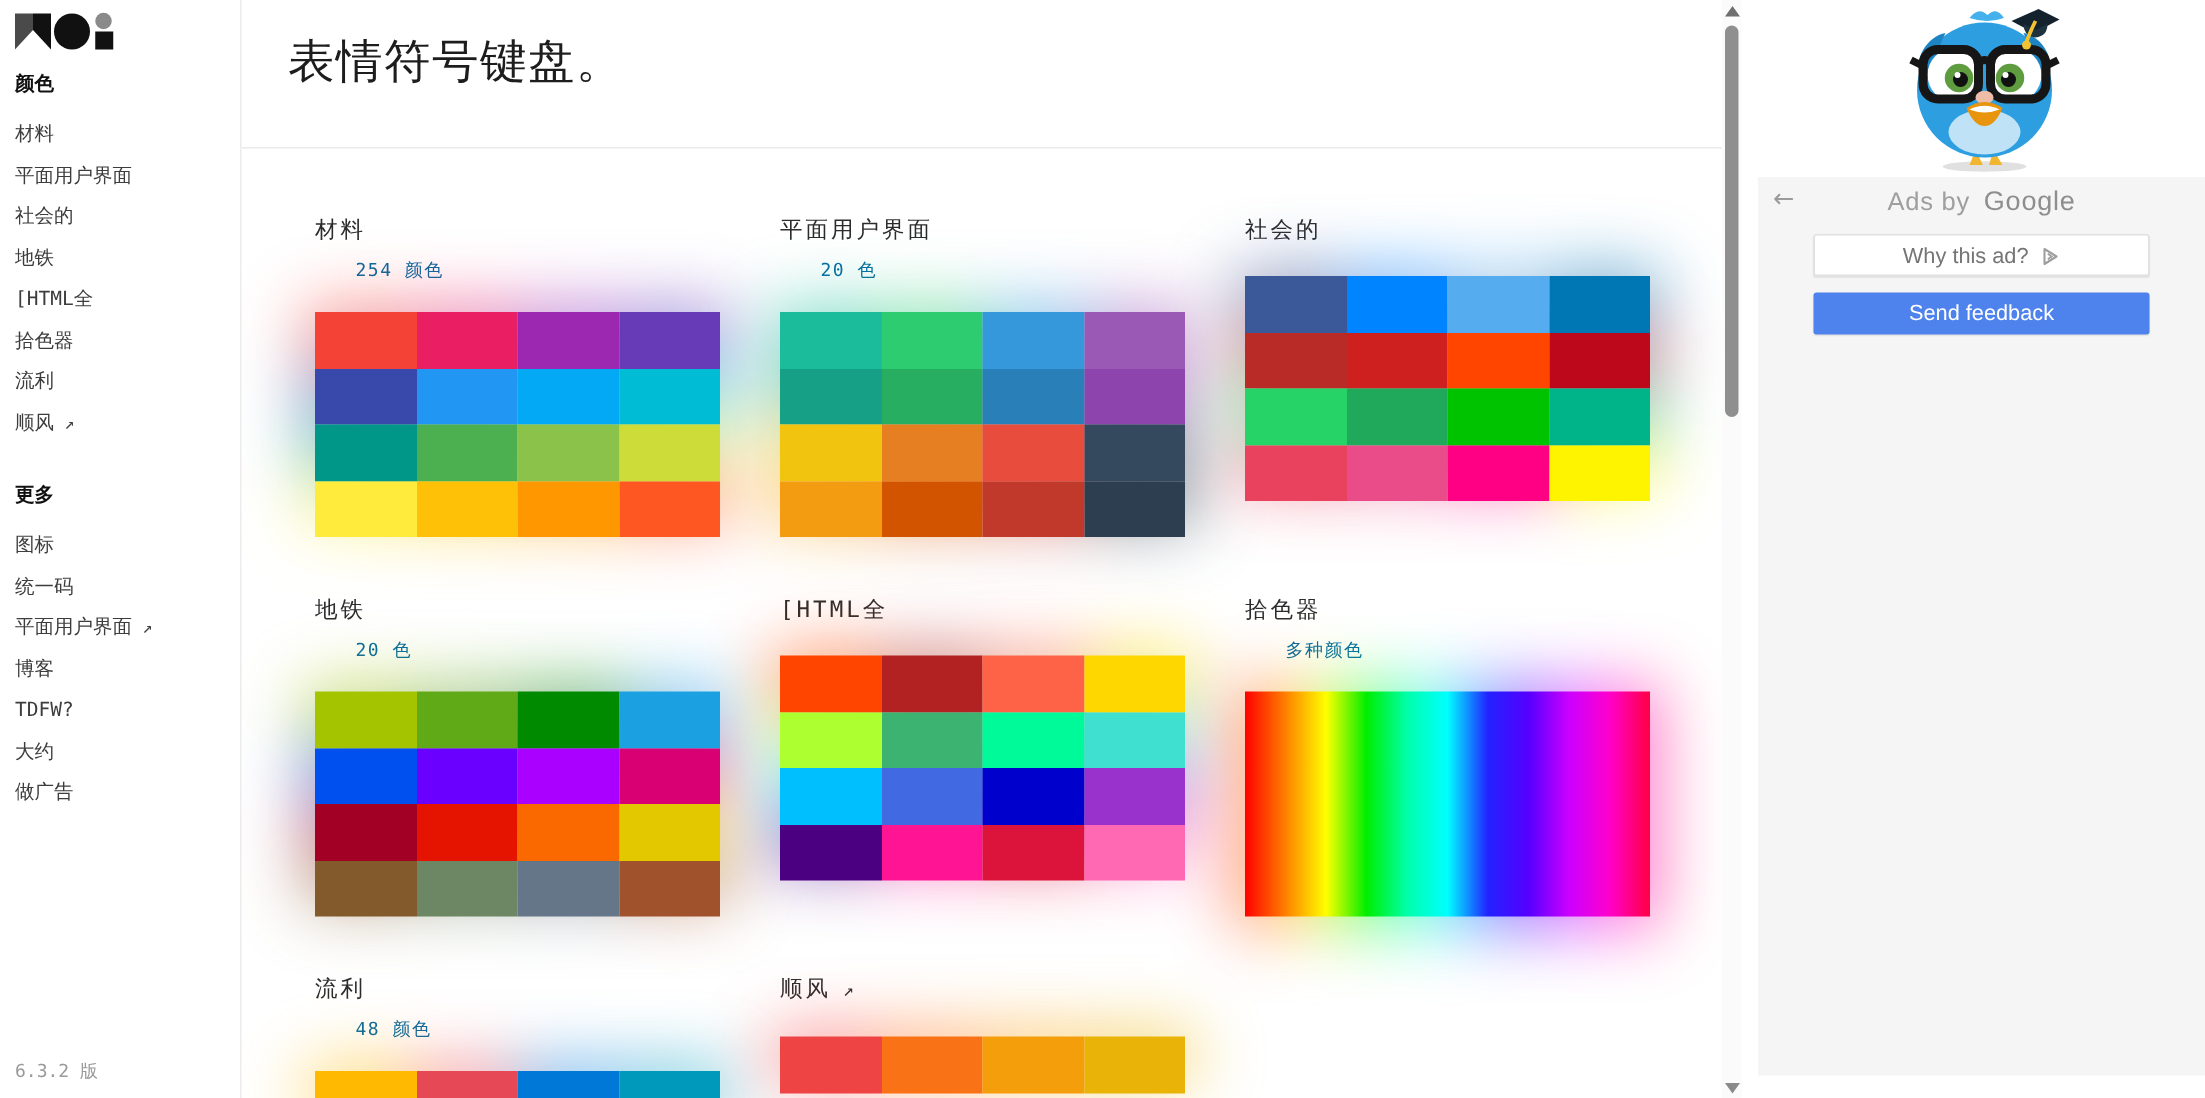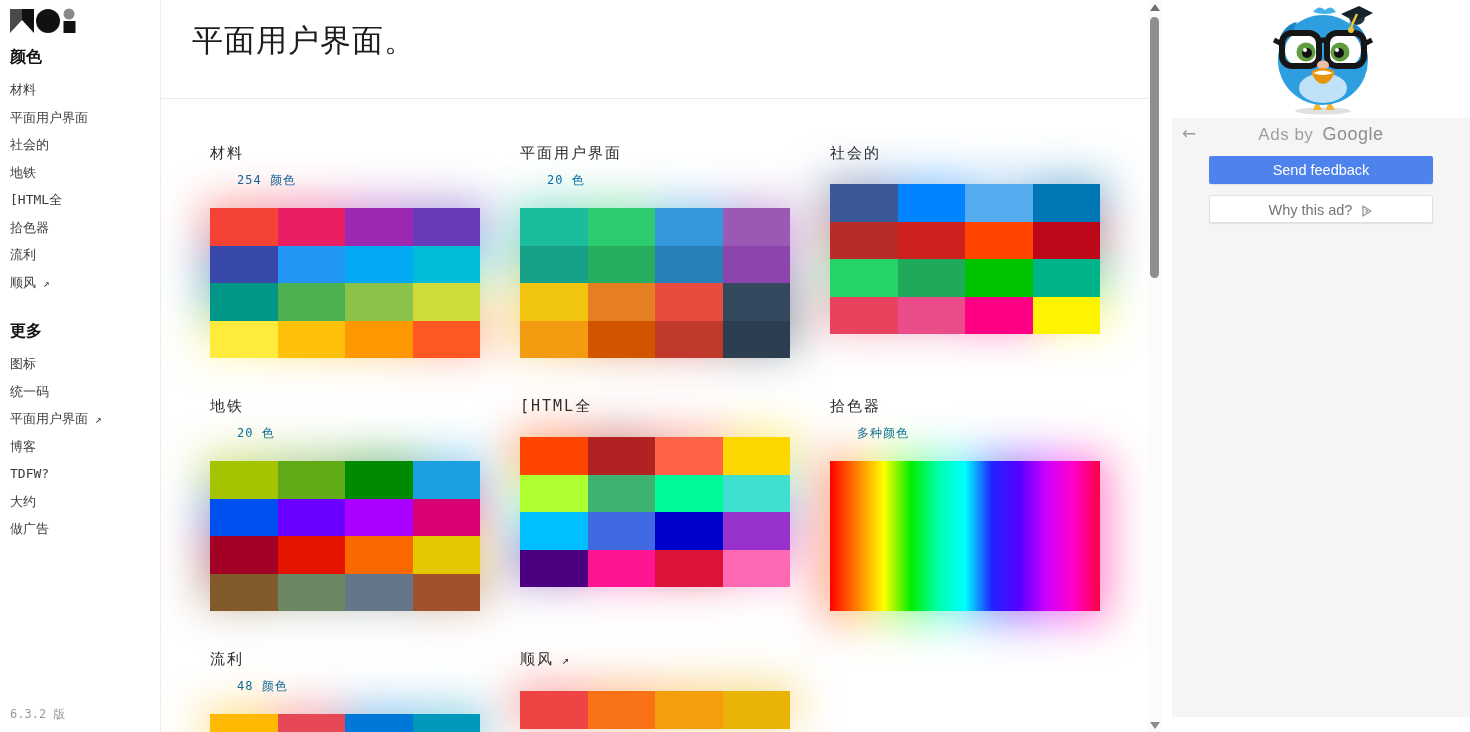--- a/index.html
+++ b/index.html
@@ -4,21 +4,21 @@
 <style>
   * { margin:0; padding:0; box-sizing:border-box; }
   html,body { width:1470px; height:732px; }
   body { font-family:"DejaVu Sans Mono", monospace; background:#fff; }
   #app { position:relative; width:1470px; height:732px; overflow:hidden; background:#fff; }
 
   
   .sidebar { position:absolute; left:0; top:0; width:160px; height:732px; background:#fff; z-index:5; }
   .logo { position:absolute; left:10px; top:8px; width:66px; height:26px; cursor:pointer; }
   .nav { position:absolute; left:10px; top:42px; width:150px; }
-  .nav-heading { font-size:16px; font-weight:bold; color:#111; line-height:30px; height:30px; margin-bottom:4px; }
+  .nav-heading { font-size:13px; font-weight:bold; color:#111; line-height:30px; height:30px; margin-bottom:4px; }
   .nav-section + .nav-section { margin-top:20px; }
   .nav-item { font-size:13px; color:#3d3d3d; height:27.5px; line-height:27.5px; cursor:pointer; white-space:nowrap; }
   .nav-item .ext { font-size:11px; color:#3d3d3d; margin-left:7px; }
   .version { position:absolute; left:10px; top:706px; font-size:12px; color:#9a9a9a; }
 
   
   .main { position:absolute; left:160px; top:0; width:988px; height:732px; border-left:1px solid #ececec; background:#fff; overflow:hidden; }
   .page-title { position:absolute; left:31px; top:20px; font-family:"DejaVu Serif","Liberation Serif",serif; font-size:31px; font-weight:400; color:#1d1d1d; letter-spacing:1px; }
   .title-divider { position:absolute; left:0; right:0; top:98px; height:1px; background:#eaeaea; }
   .cards { position:absolute; left:49px; top:142px; width:890px; display:grid; grid-template-columns:repeat(3,270px); column-gap:40px; row-gap:37px; }
@@ -84,21 +84,21 @@
           <div class="nav-item"><span>博客</span></div>
           <div class="nav-item"><span>TDFW?</span></div>
           <div class="nav-item"><span>大约</span></div>
           <div class="nav-item"><span>做广告</span></div>
         </div>
       </nav>
     <div class="version">6.3.2 版</div>
   </div>
 
   <div class="main">
-    <h1 class="page-title">平面用户界面。</h1>
+    <h1 class="page-title">表情符号键盘。</h1>
     <div class="title-divider"></div>
     <div class="cards" id="cards">
         <div class="card">
           <div class="p-name"><span>材料</span></div>
           <div class="p-count">254 颜色</div>
           <div class="swatch-wrap">
             <div class="sw-glow" style="grid-auto-rows: 37.5px;">
               <div style="background: rgb(244, 67, 54);"></div>
               <div style="background: rgb(233, 30, 99);"></div>
               <div style="background: rgb(156, 39, 176);"></div>
@@ -388,23 +388,23 @@
       <path d="M96 12 q-4 8 -6 14" stroke="#F2C230" stroke-width="2.5" fill="none"></path>
       <circle cx="90" cy="28" r="3" fill="#F2C230"></circle>
     </svg>
 
     <div class="ad-panel">
       <span class="ad-back">←</span>
       <div class="ad-attrib">
         <span>Ads by</span>
         <span class="brand">Google</span>
       </div>
-      <div class="ad-btn primary" id="send-feedback-btn" style="background: rgb(78, 130, 236);">Send feedback</div>
       <div class="ad-btn secondary">
         <span>Why this ad?</span>
         <svg class="adchoices" width="12" height="12" viewBox="0 0 12 12">
           <path d="M2 1 L10 6 L2 11 Z" fill="none" stroke="#9e9e9e" stroke-width="1.4" stroke-linejoin="round"></path>
           <path d="M4.2 4.2 L6.8 6 L4.2 7.8" fill="none" stroke="#9e9e9e" stroke-width="1.2"></path>
         </svg>
       </div>
+      <div class="ad-btn primary" id="send-feedback-btn" style="background: rgb(78, 130, 236);">Send feedback</div>
     </div>
   </div>
 </div>
 
 </body></html>

